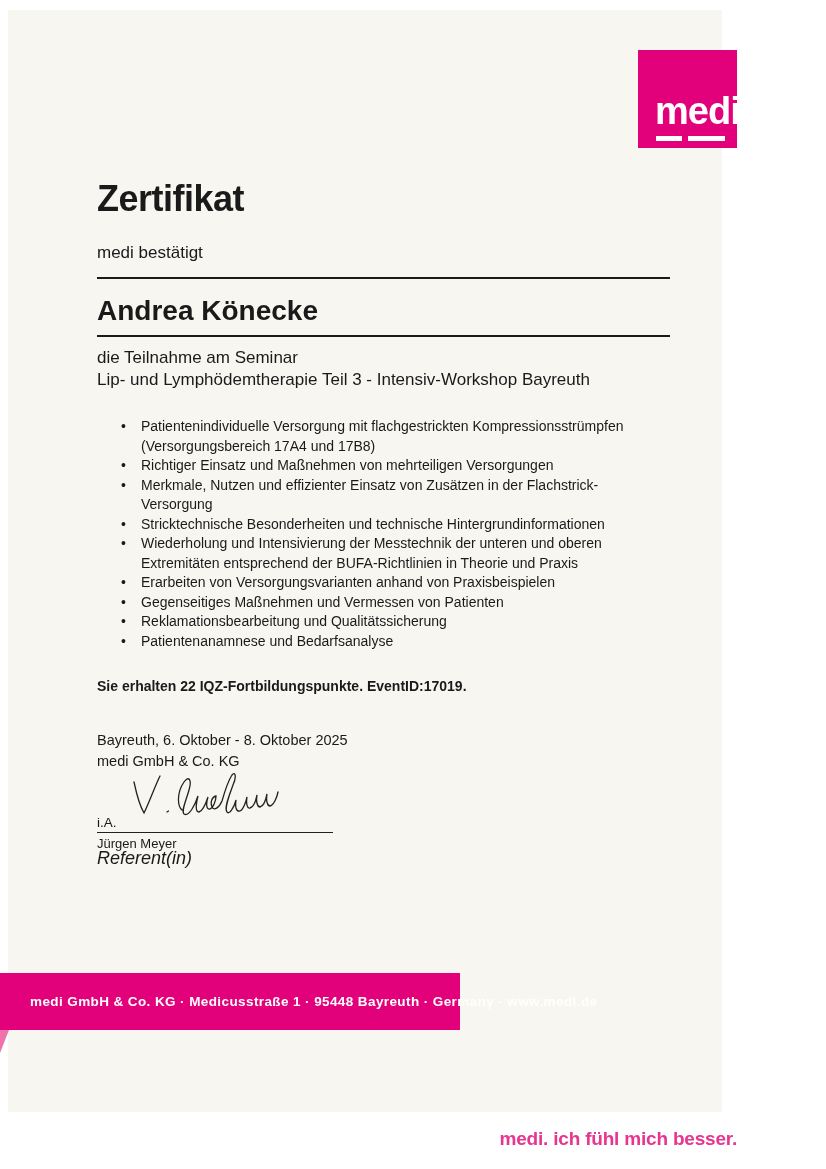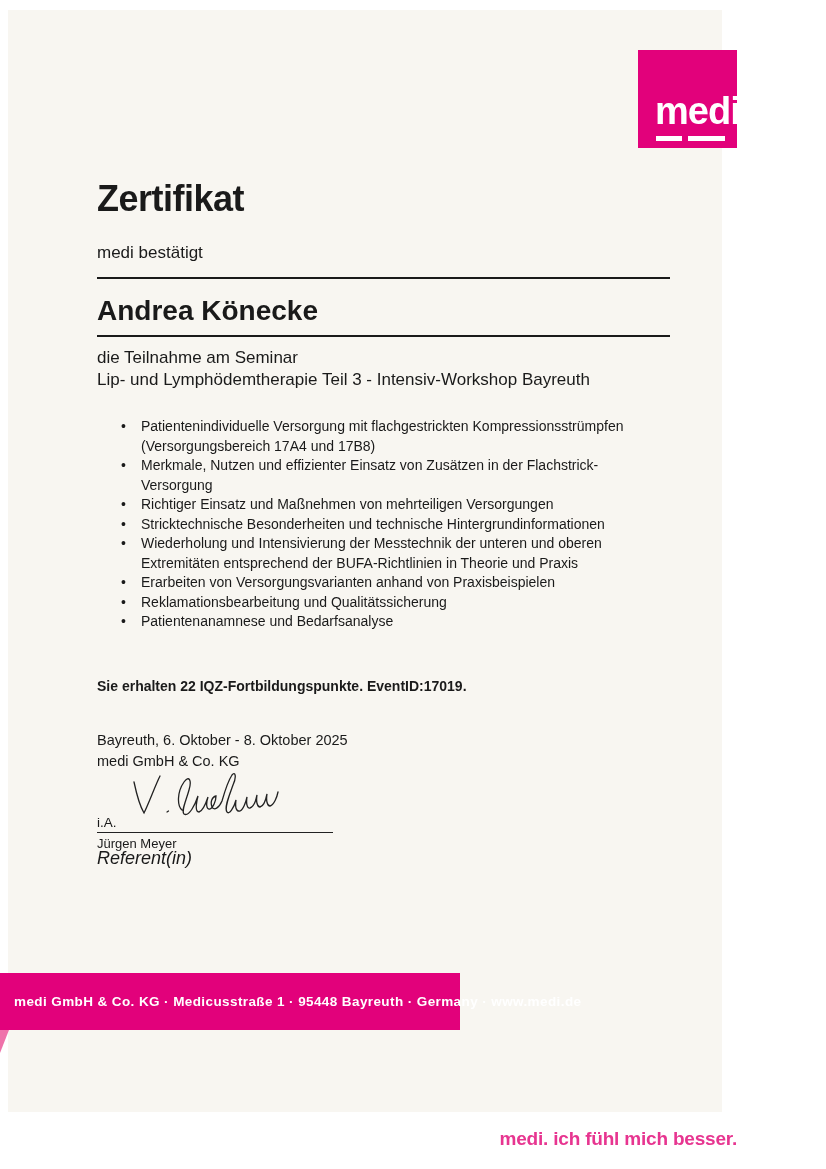--- a/index.html
+++ b/index.html
@@ -38,21 +38,21 @@
   .dateblock{position:absolute;left:89px;top:720px;font-size:14.5px;line-height:20.5px;}
 
   .sig-svg{position:absolute;left:112px;top:760px;}
   .sig-prefix{position:absolute;left:89px;top:805px;font-size:13.5px;text-align:center;}
   .sig-line{position:absolute;left:89px;top:822px;width:236px;border-top:1.5px solid #222222;}
   .sig-name{position:absolute;left:89px;top:827px;font-size:13px;line-height:14px;}
   .sig-role{position:absolute;left:89px;top:841px;font-size:18px;line-height:14px;font-style:italic;}
 
   .banner{position:absolute;left:0;top:973px;width:460px;height:57px;background:var(--brand-pink);
     display:flex;align-items:center;}
-  .banner-text{padding-left:14px;color:#ffffff;font-size:13.5px;font-weight:bold;letter-spacing:0.4px;white-space:nowrap;}
+  .banner-text{padding-left:30px;color:#ffffff;font-size:13.5px;font-weight:bold;letter-spacing:0.4px;white-space:nowrap;}
   .banner-fold{position:absolute;left:0;top:1030px;width:9px;height:23px;background:var(--fold-pink);
     clip-path:polygon(0 0,100% 0,0 100%);}
 
   .slogan{position:absolute;right:89px;top:1128px;font-size:19px;font-weight:bold;color:var(--slogan-pink);letter-spacing:-0.2px;}
 </style>
 </head>
 <body>
 
 <div class="stage">
 
@@ -76,25 +76,26 @@
 
     <div class="divider bottom"></div>
 
     <div class="seminar">
       <div>die Teilnahme am Seminar</div>
       <div>Lip- und Lymphödemtherapie Teil 3 - Intensiv-Workshop Bayreuth</div>
     </div>
 
     <ul class="topics">
       <li>Patientenindividuelle Versorgung mit flachgestrickten Kompressionsstrümpfen (Versorgungsbereich 17A4 und 17B8)</li>
+      <li>Richtiger Einsatz und Maßnehmen von mehrteiligen Versorgungen</li>
       <li>Merkmale, Nutzen und effizienter Einsatz von Zusätzen in der Flachstrick-Versorgung</li>
-      <li>Richtiger Einsatz und Maßnehmen von mehrteiligen Versorgungen</li>
       <li>Stricktechnische Besonderheiten und technische Hintergrundinformationen</li>
       <li>Wiederholung und Intensivierung der Messtechnik der unteren und oberen Extremitäten entsprechend der BUFA-Richtlinien in Theorie und Praxis</li>
       <li>Erarbeiten von Versorgungsvarianten anhand von Praxisbeispielen</li>
+      <li>Gegenseitiges Maßnehmen und Vermessen von Patienten</li>
       <li>Reklamationsbearbeitung und Qualitätssicherung</li>
       <li>Patientenanamnese und Bedarfsanalyse</li>
     </ul>
 
     <div class="points">Sie erhalten 22 IQZ-Fortbildungspunkte. EventID:17019.</div>
 
     <div class="dateblock">
       <div>Bayreuth, 6. Oktober - 8. Oktober 2025</div>
       <div>medi GmbH &amp; Co. KG</div>
     </div>

